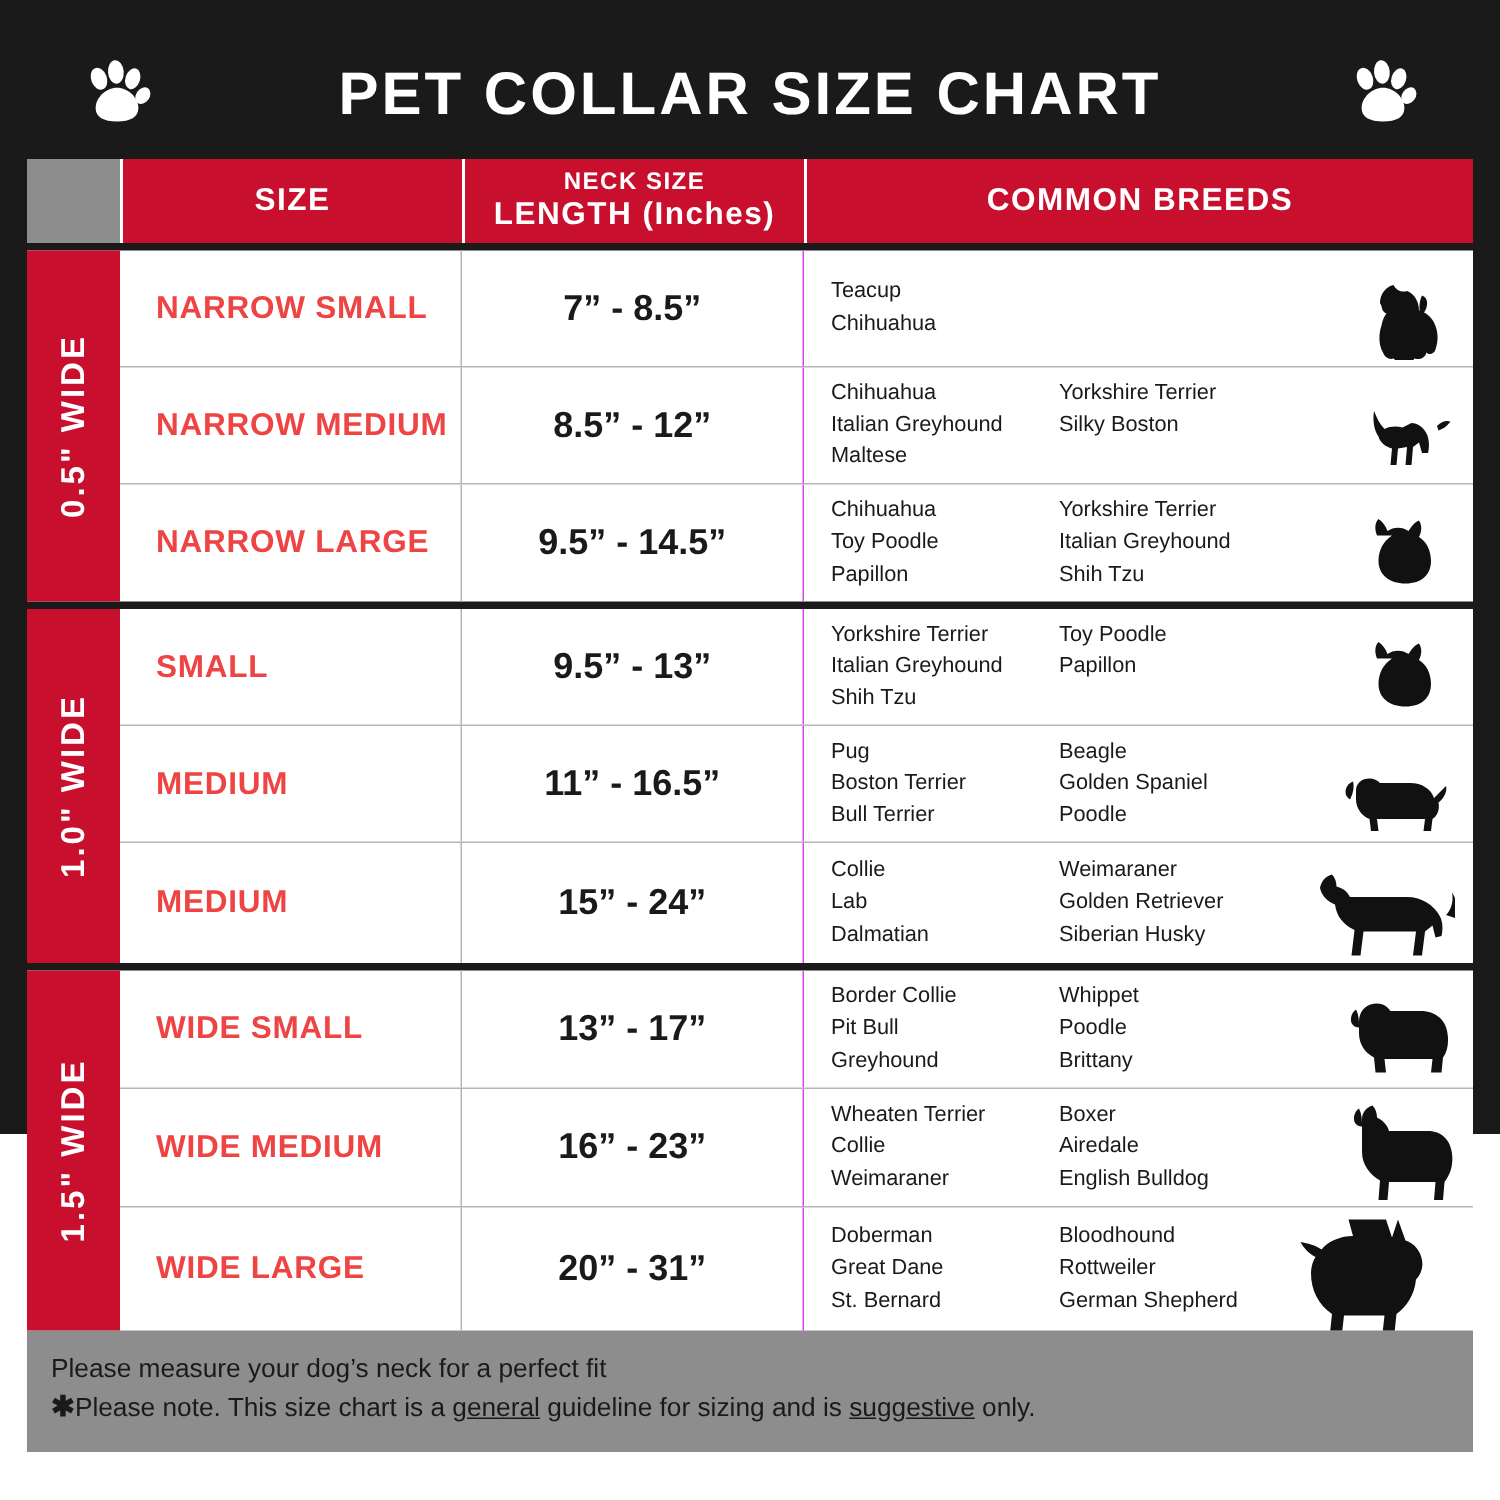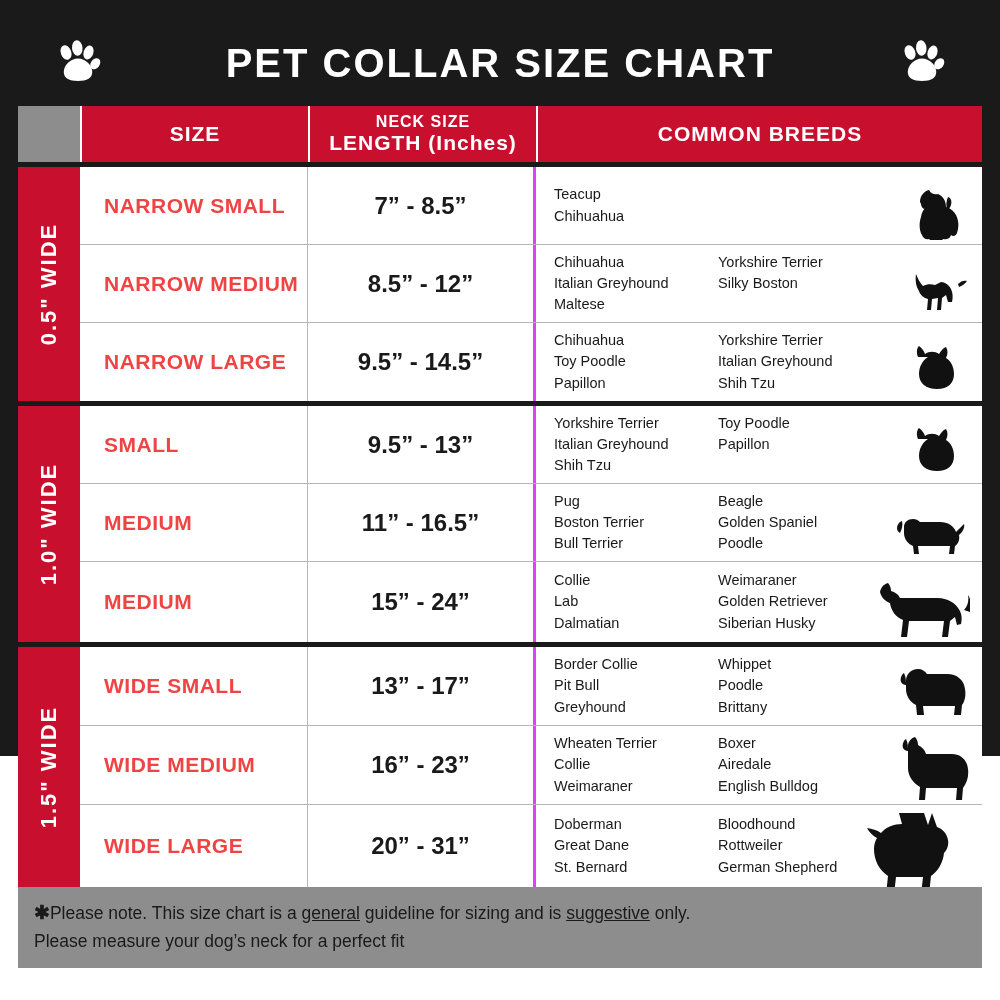--- a/index.html
+++ b/index.html
@@ -121,32 +121,32 @@
     color: #ef4444;
     letter-spacing: .5px;
     border-right: 1px solid #b5b5b5;
   }
   .cell-len {
     width: 228px; flex: 0 0 228px;
     display: flex; align-items: center; justify-content: center;
     font-size: 24px;
     font-weight: bold;
     color: #1a1a1a;
-    border-right: 3px solid #d946ef;
+    border-right: 1px solid #d946ef;
   }
   .cell-breed {
     flex: 1 1 auto;
     display: flex;
     align-items: center;
     padding: 6px 0 6px 18px;
     position: relative;
   }
   .breedcols {
     display: flex;
-    gap: 16px;
+    gap: 4px;
     width: 100%;
   }
   .bcol {
     width: 148px;
     font-size: 14.5px;
     color: #1a1a1a;
     line-height: 1.45;
   }
   .bcol div { white-space: nowrap; }
   .silho {
@@ -449,19 +449,19 @@
             </span>
           </div>
         </div>
 
       </div>
     </div>
 
   </div>
 
   <div class="footer">
+    <div>Please measure your dog’s neck for a perfect fit</div>
     <div>
       <span class="star">✱</span><span>Please note. This size chart is a </span><u>general</u><span> guideline for sizing and is </span><u>suggestive</u><span> only.</span>
     </div>
-    <div>Please measure your dog’s neck for a perfect fit</div>
   </div>
 
 </div>
 
 </body></html>

